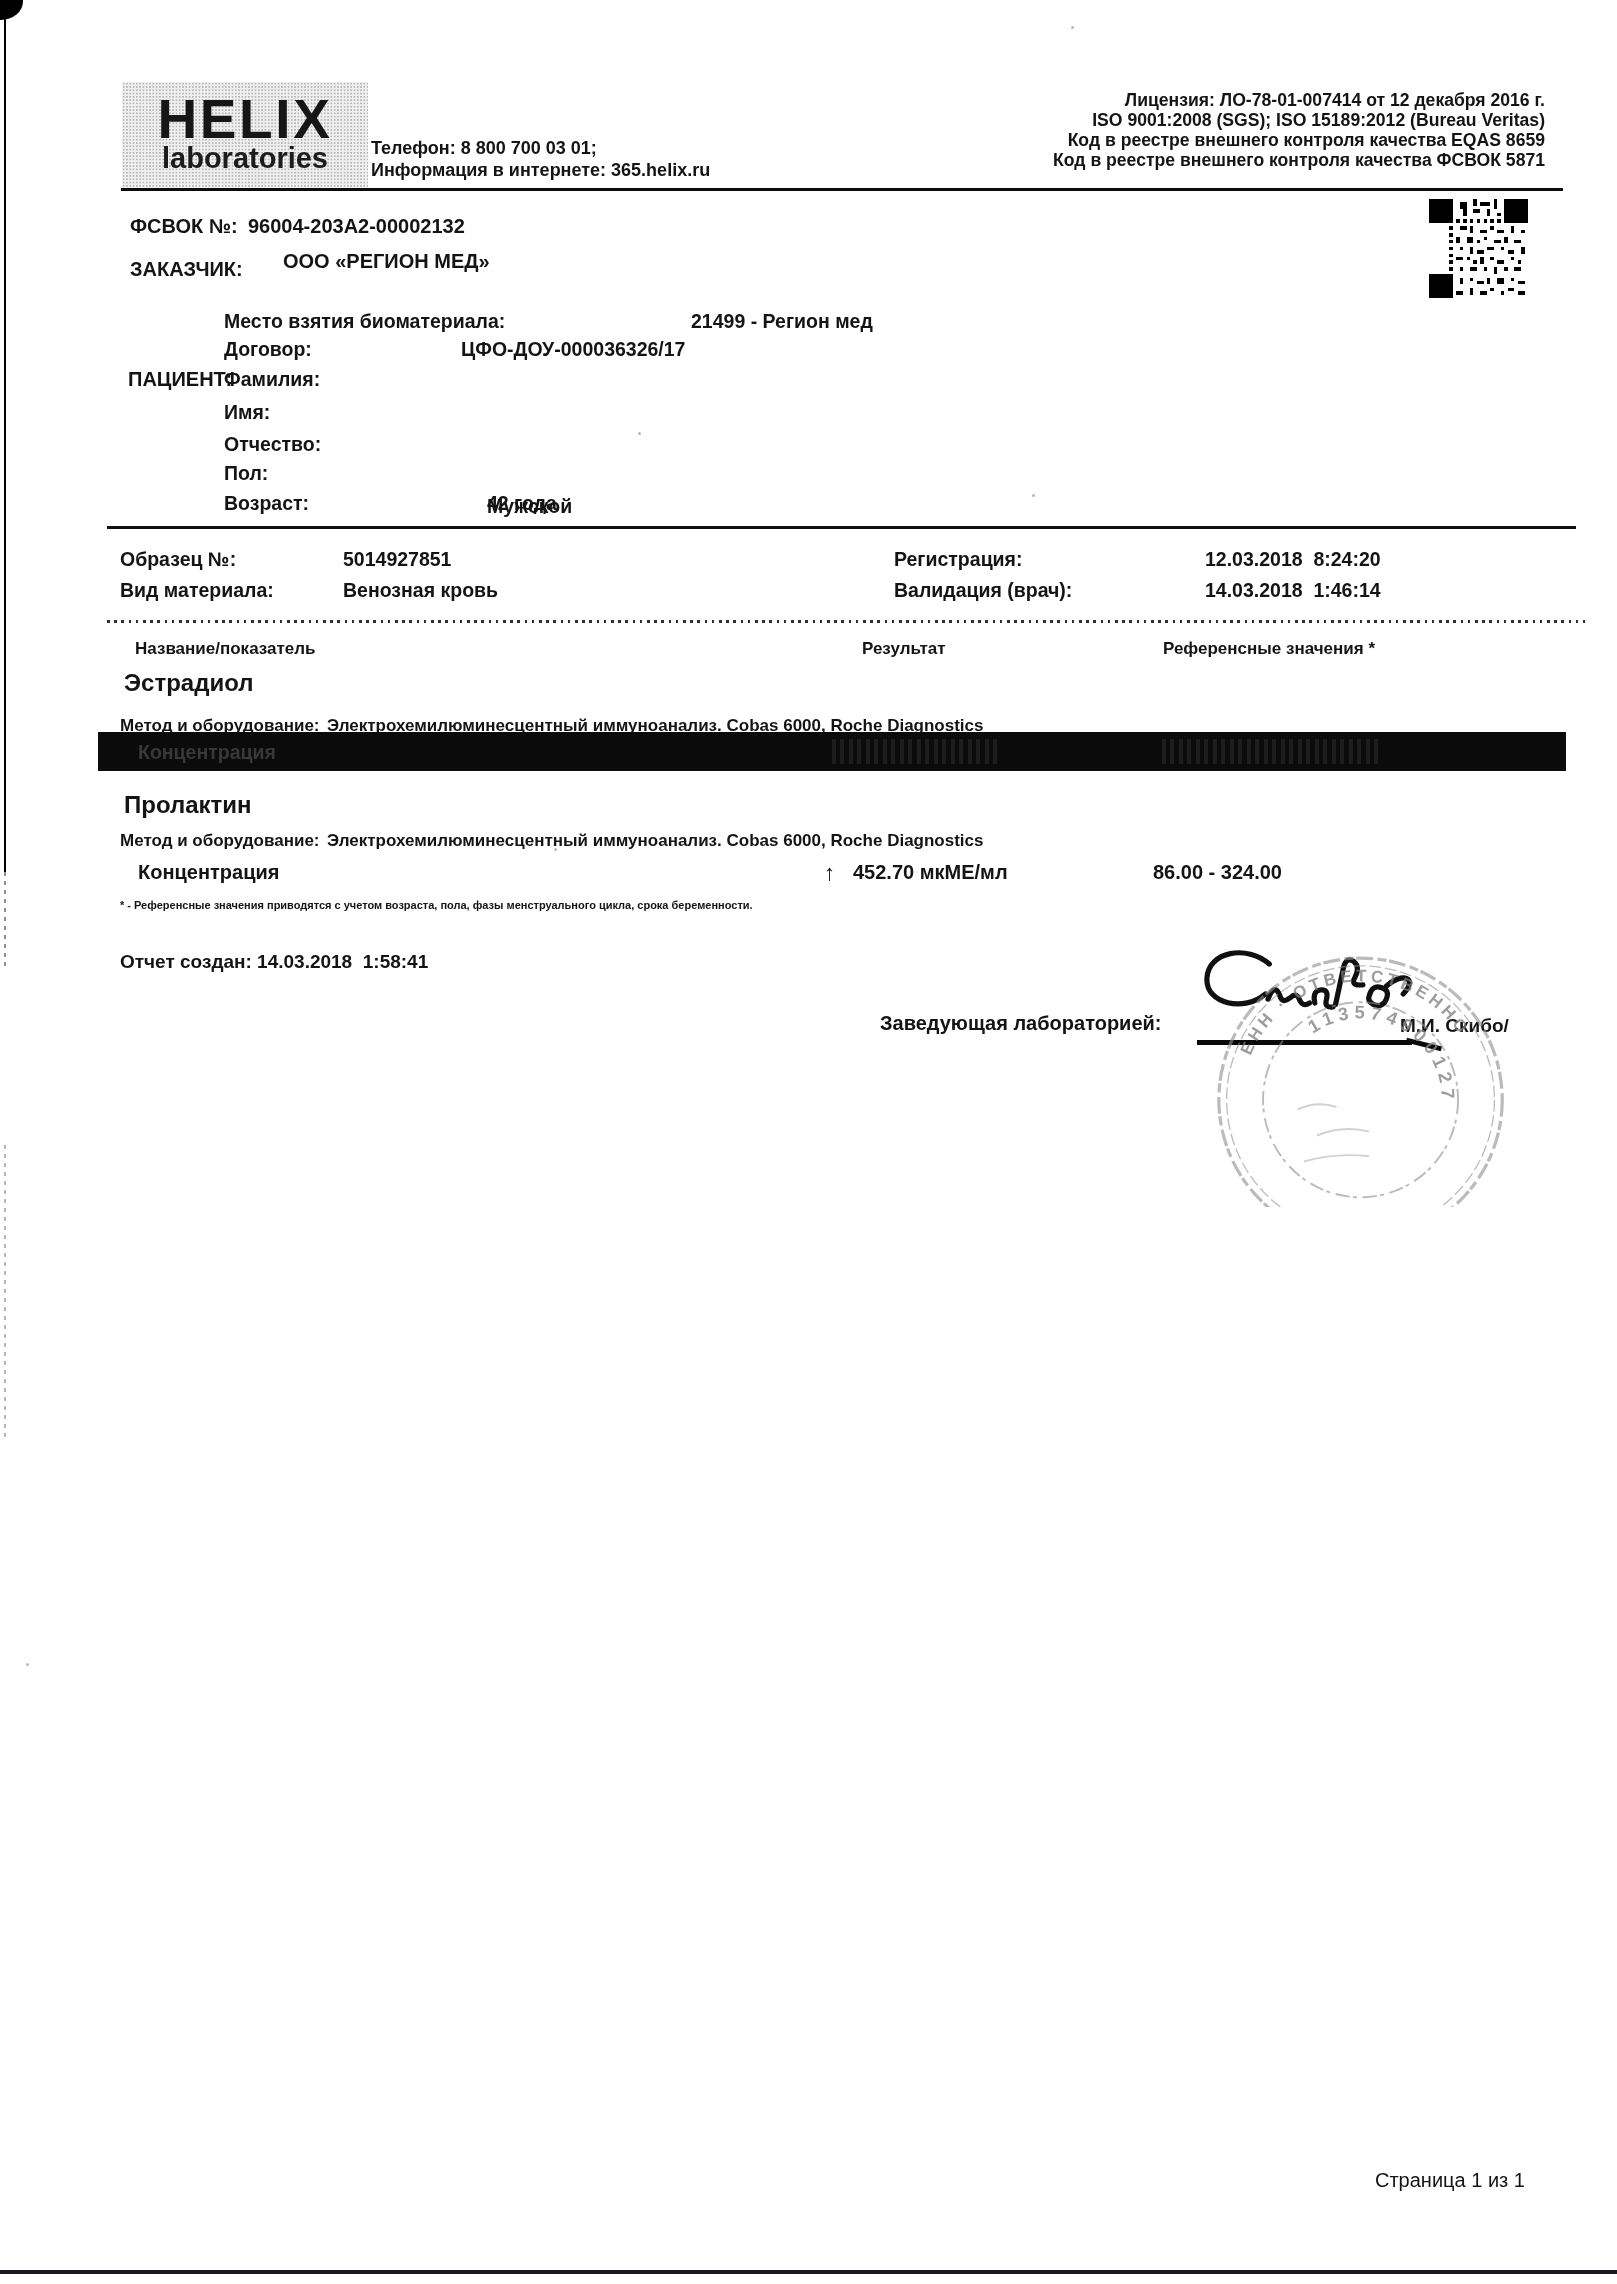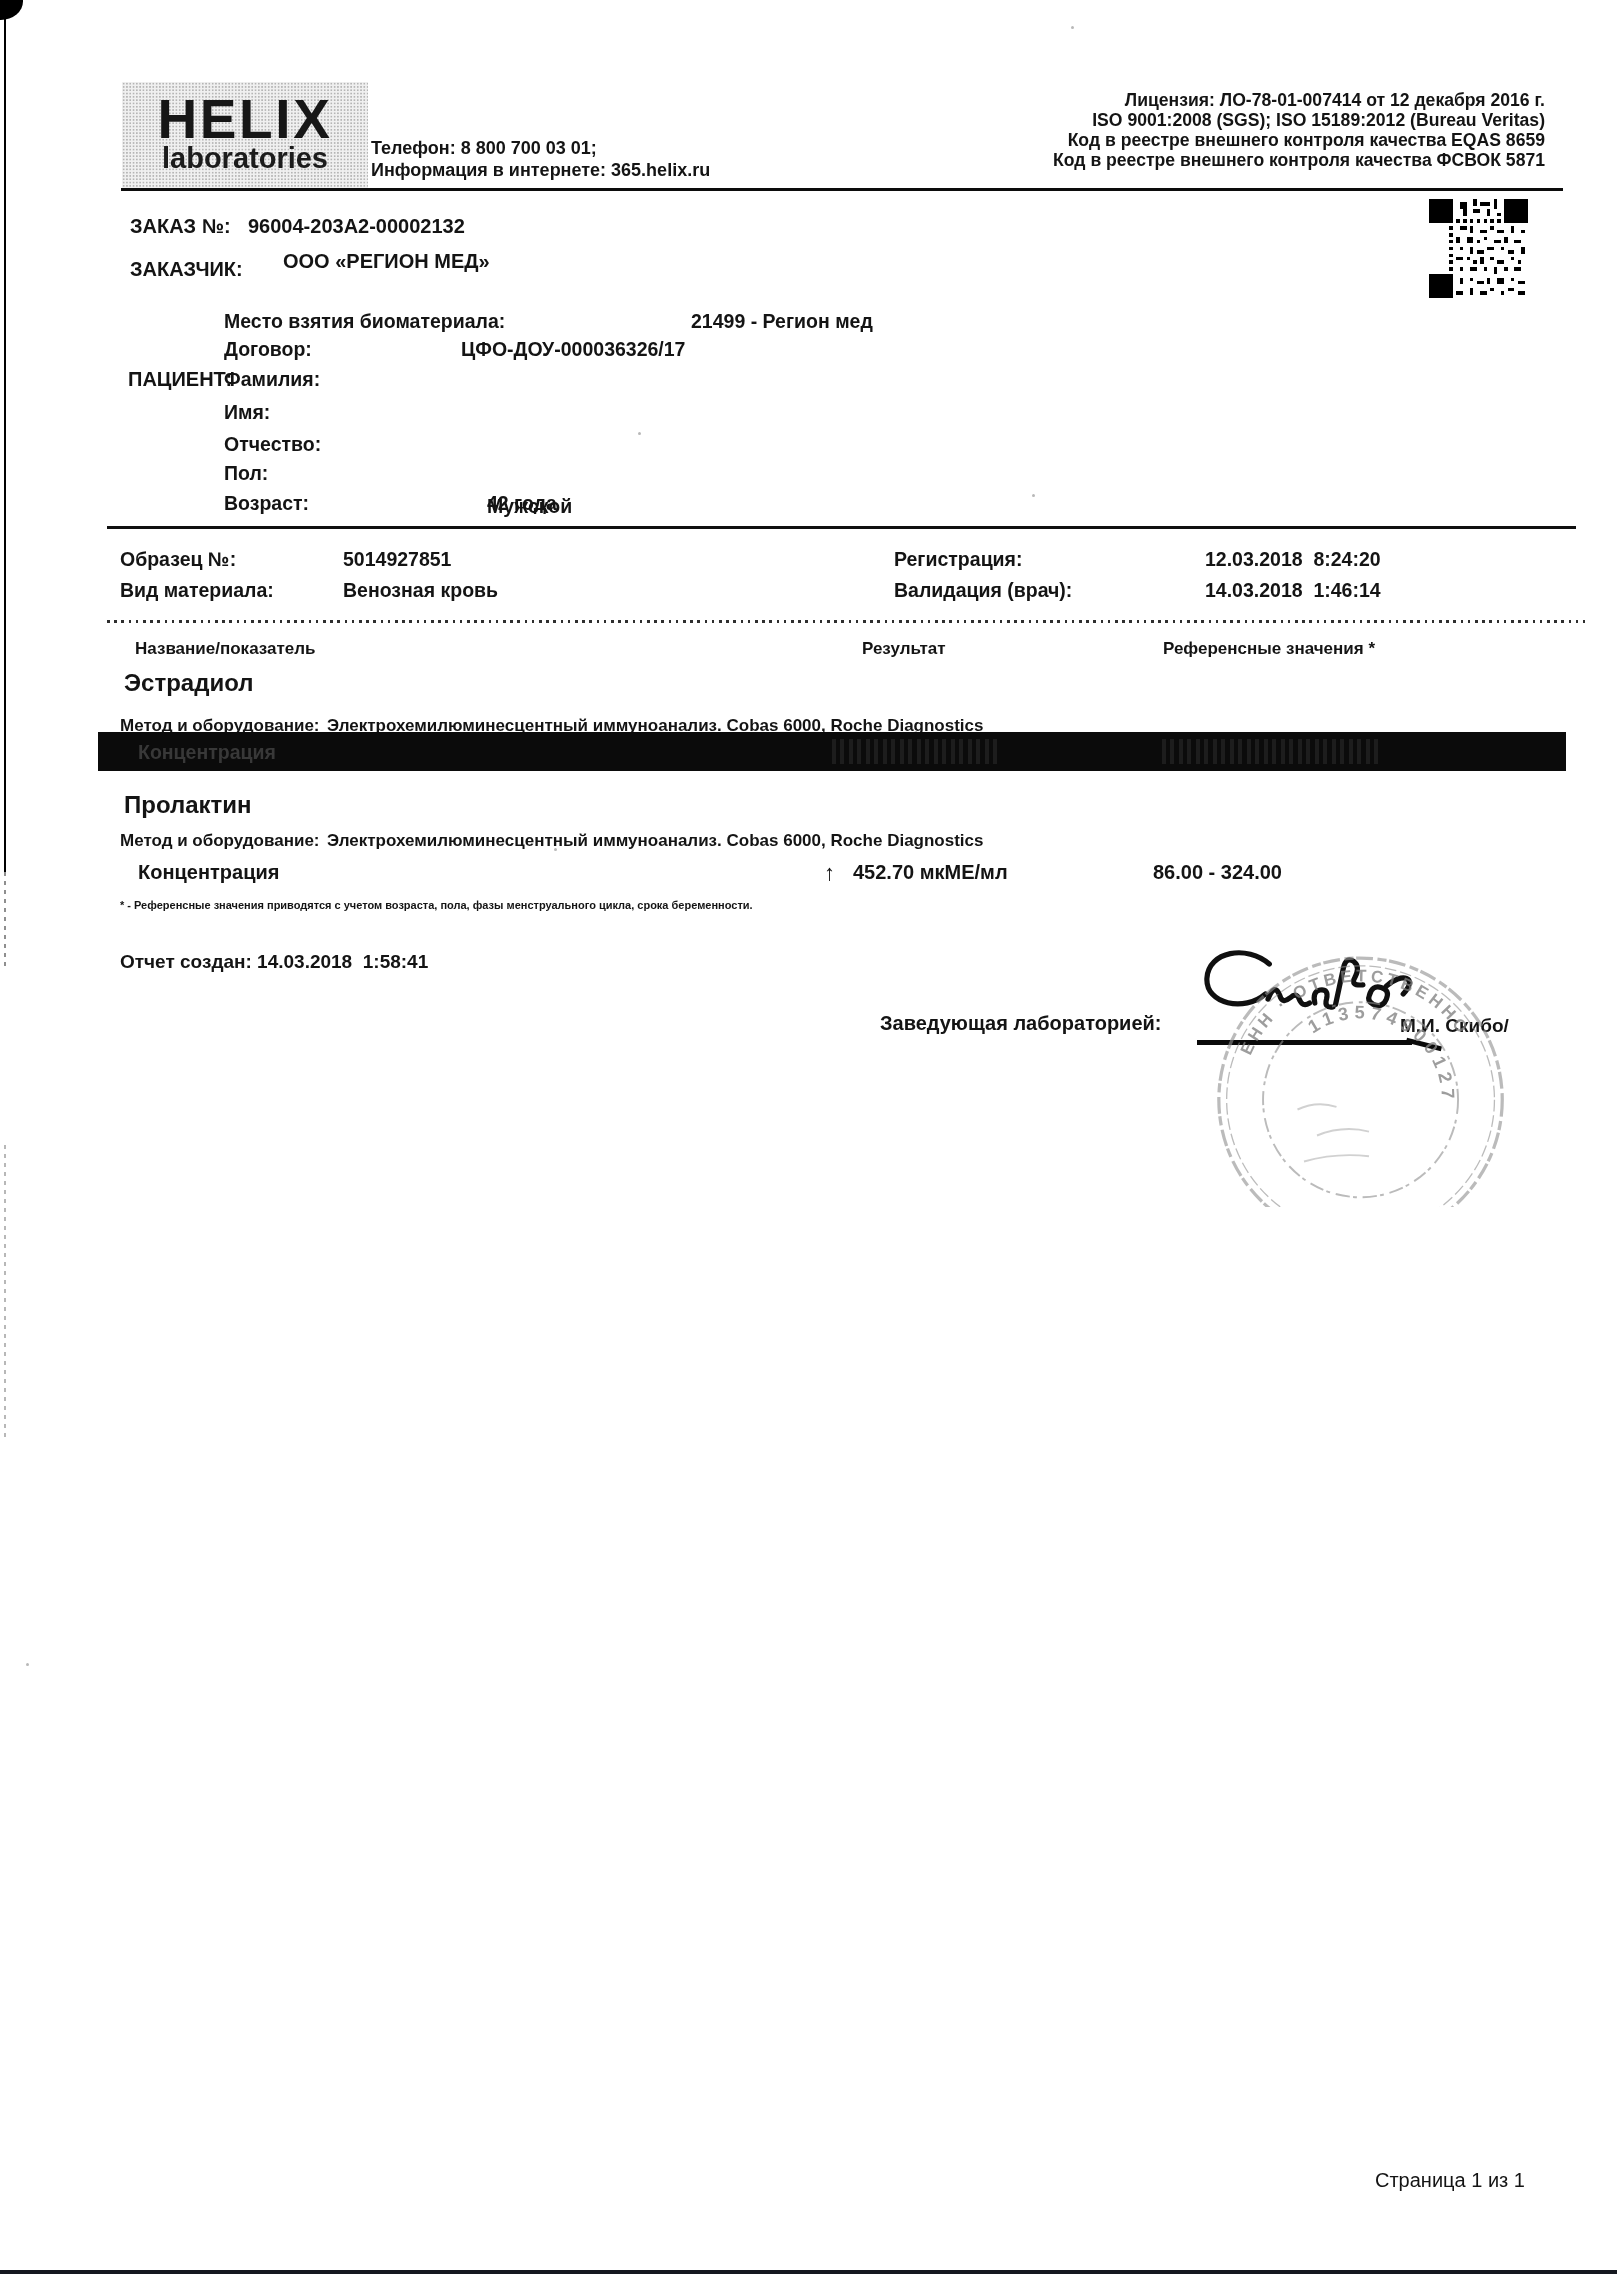--- a/index.html
+++ b/index.html
@@ -91,21 +91,21 @@
     <div>Информация в интернете: 365.helix.ru</div>
   </div>
   <div class="abs license-block">
     <div>Лицензия: ЛО-78-01-007414 от 12 декабря 2016 г.</div>
     <div>ISO 9001:2008 (SGS); ISO 15189:2012 (Bureau Veritas)</div>
     <div>Код в реестре внешнего контроля качества EQAS 8659</div>
     <div>Код в реестре внешнего контроля качества ФСВОК 5871</div>
   </div>
   <div class="abs header-rule"></div>
 
-  <span class="abs b order-label">ЗАКАЗ №:</span>
+  <span class="abs b order-label">ФСВОК №:</span>
   <span class="abs b order-value">96004-203A2-00002132</span>
   <span class="abs b customer-label">ЗАКАЗЧИК:</span>
   <span class="abs b customer-value">ООО «РЕГИОН МЕД»</span>
 
   <svg class="abs qr" viewBox="0 0 29 29" shape-rendering="crispEdges">
     <rect x="0" y="0" width="29" height="29" fill="#fff"></rect>
     <g fill="#000">
       <rect x="0" y="0" width="7" height="7"></rect>
         <rect x="22" y="0" width="7" height="7"></rect>
         <rect x="0" y="22" width="7" height="7"></rect>

